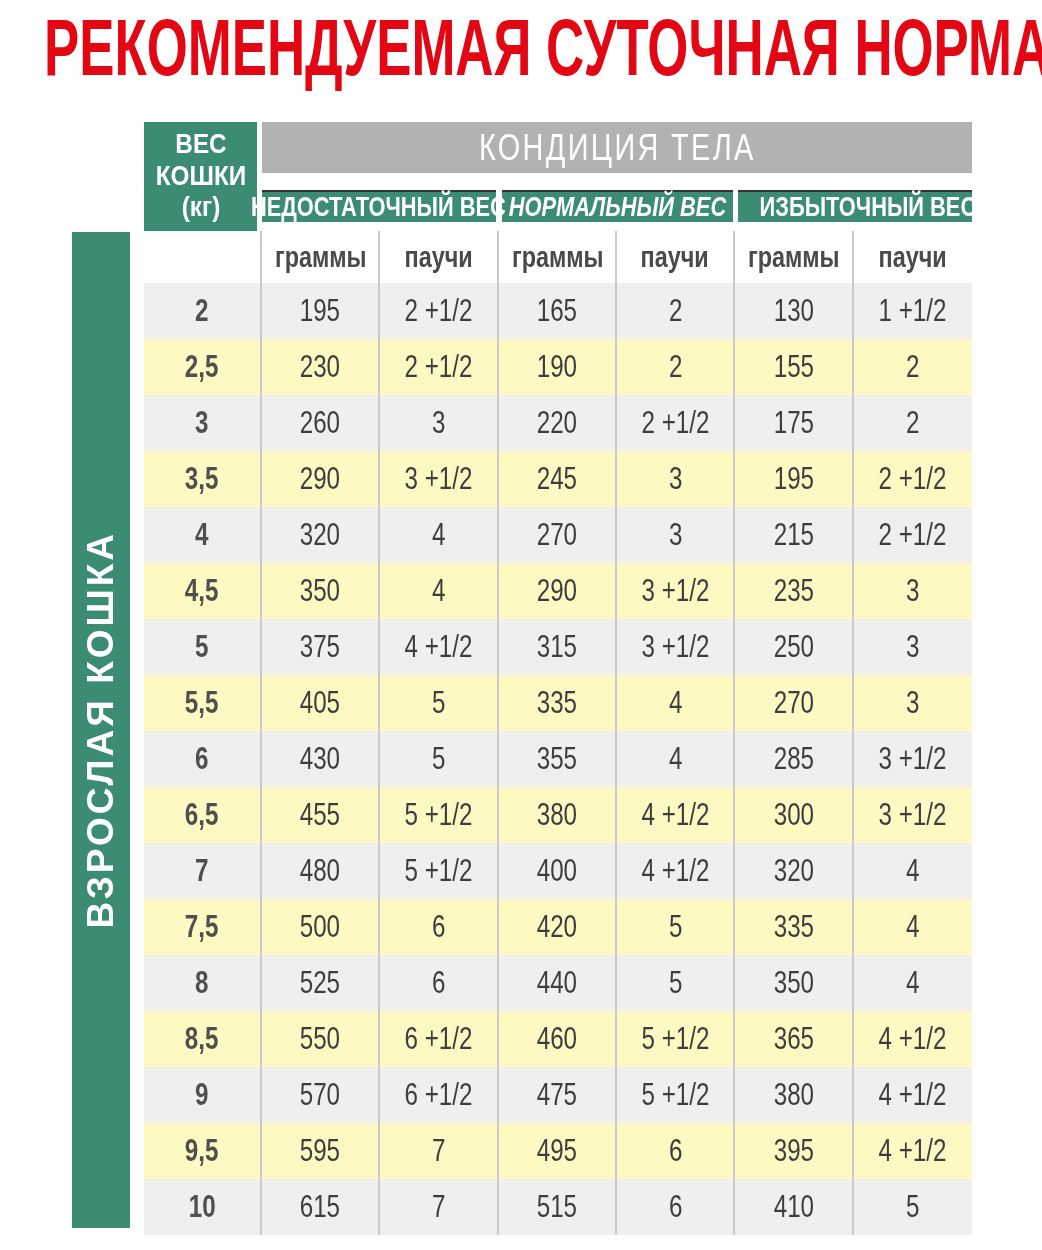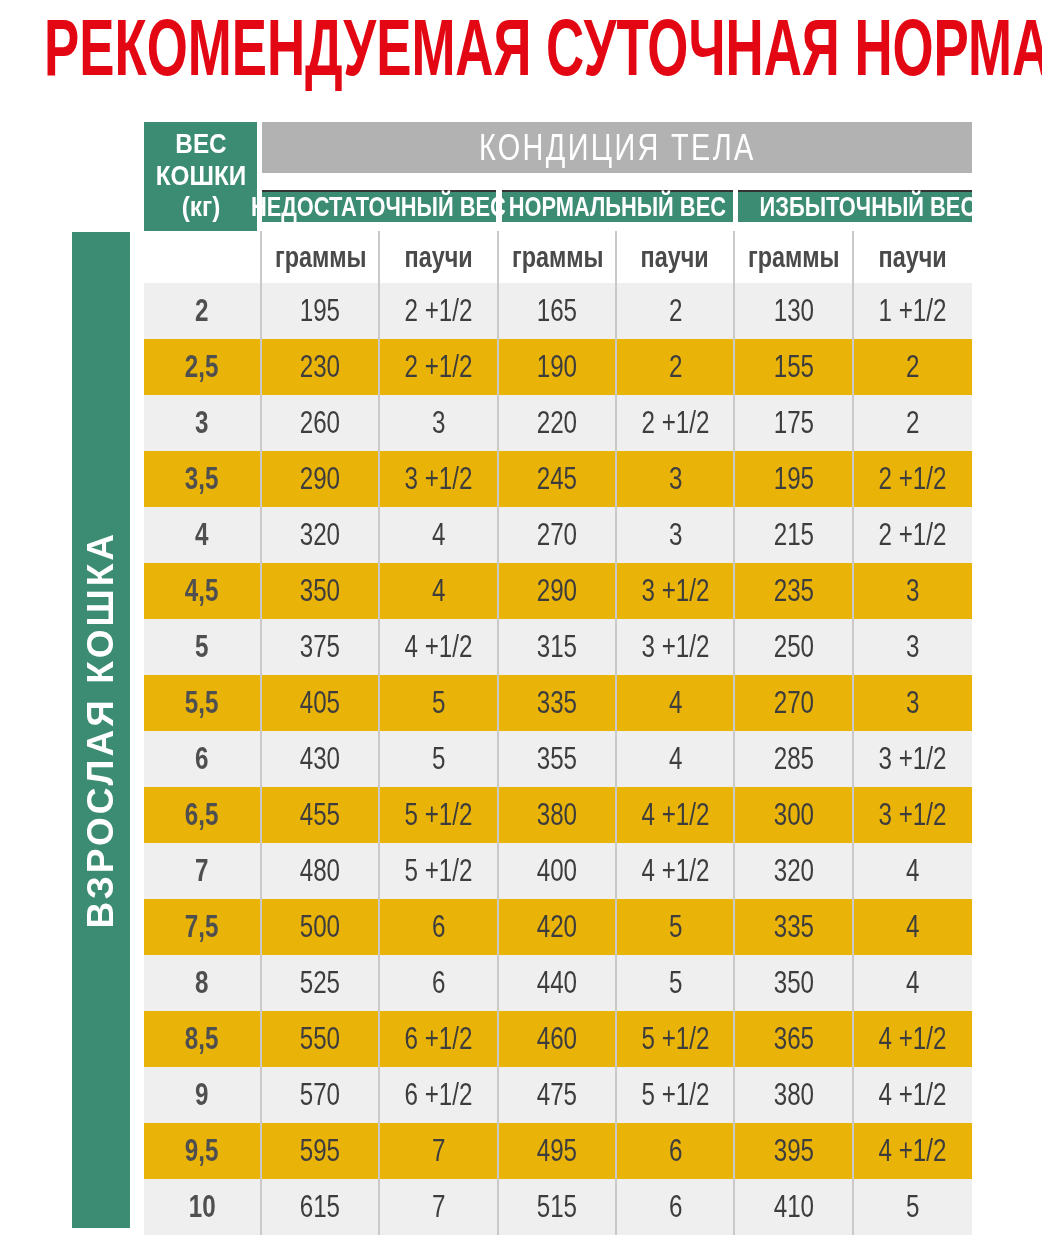--- a/index.html
+++ b/index.html
@@ -74,30 +74,30 @@
   
   .sub{height:54px;background:#fff;}
   .sub-inner{
     height:32px;margin-top:4px;
     background:var(--green);
     border-top:2px solid var(--subheader-top-border);
     display:flex;align-items:center;justify-content:center;
     color:#ffffff;font-weight:bold;font-size:28px;
   }
   .sub-1 .sub-inner{margin-right:3px;}
-  .sub-2 .sub-inner{margin-left:3px;margin-right:2px;}
+  .sub-2 .sub-inner{margin-left:3px;margin-right:2px;font-style:italic;}
   .sub-3 .sub-inner{margin-left:3px;padding-left:25px;}
   
   .unit-row td{height:52px;background:#fff;color:var(--text-unit);font-weight:bold;font-size:30px;}
   
   .sep{border-right:2px solid var(--separator-gray);}
   
   tbody tr{height:56px;}
   tbody tr.gray th,tbody tr.gray td{background:var(--row-alt-gray);}
-  tbody tr:not(.gray) th,tbody tr:not(.gray) td{background:#eab308;}
+  tbody tr:not(.gray) th,tbody tr:not(.gray) td{background:#fef9c3;}
   th.wcell{font-weight:bold;color:var(--text-weight);font-size:31px;}
   td.num{color:var(--text-dark);font-size:31px;}
 </style>
 </head>
 <body>
 
 <div class="title">РЕКОМЕНДУЕМАЯ СУТОЧНАЯ НОРМА</div>
 
 <div class="vbar">
   <span class="vbar-text">ВЗРОСЛАЯ КОШКА</span>

